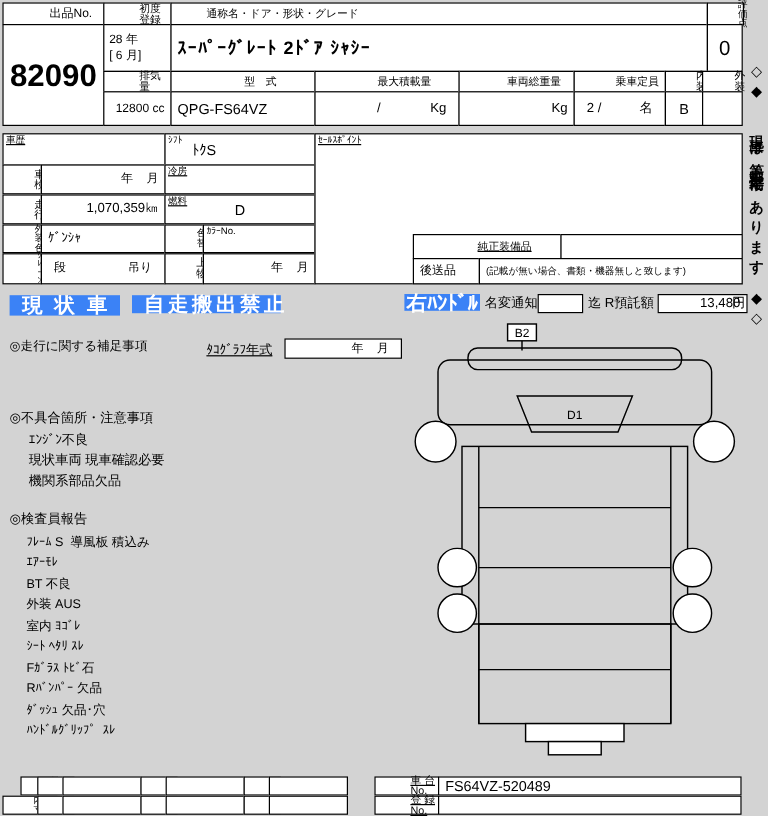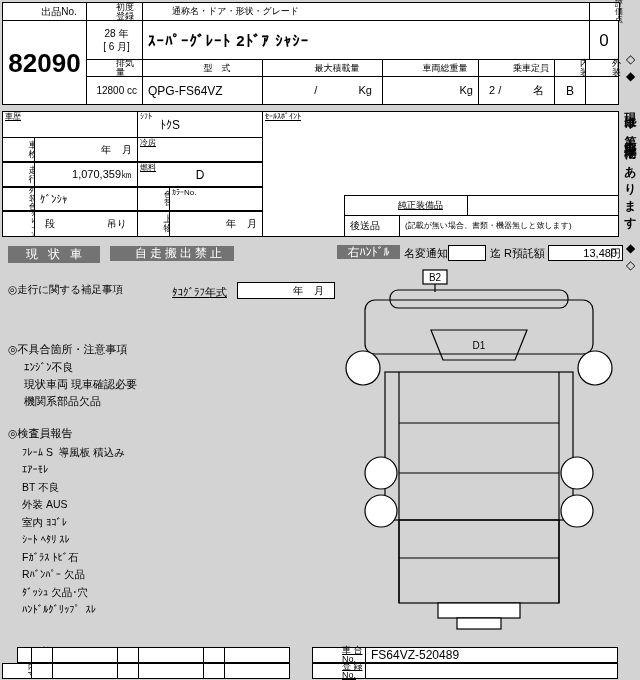--- a/index.html
+++ b/index.html
@@ -11,24 +11,24 @@
   .right { justify-content:flex-end; padding-right:5px; }
   .left  { padding-left:5px; }
   .between { justify-content:space-between; padding:0 10px; }
   .lbl { font-size:9px; justify-content:center;padding-left:29px; }
   .f7 { font-size:7px; } .f8 { font-size:8px; } .f9 { font-size:9px;text-decoration:underline; } .f10 { font-size:10px; }
   .f12 { font-size:12px; } .f15 { font-size:15px; font-weight:bold; letter-spacing:1px; }
   .big { font-size:26px; font-weight:bold; justify-content:center; }
   .score { font-size:17px; justify-content:center; }
   .corner { position:absolute; top:1px; left:2px; font-size:8px; line-height:1; }
   .valmid { margin:0 auto; }
-  .col { flex-direction:column; justify-content:center; align-items:center; padding-left:4px; gap:3px; }
+  .col { flex-direction:column; justify-content:center; align-items:flex-start; padding-left:4px; gap:3px; }
   .txt { position:absolute; font-size:11px; white-space:pre; line-height:1; }
-  .badge { position:absolute; background:#737373; color:#fff; display:flex; align-items:center; justify-content:center;
-           font-size:12px; font-weight:normal; white-space:pre; }
+  .badge { position:absolute; background:#3b82f6; color:#fff; display:flex; align-items:center; justify-content:center;
+           font-size:17px; font-weight:bold; white-space:pre; }
   .pre { white-space:pre; }
   .vstrip { position:absolute; left:620px; top:0; width:20px; height:680px; display:flex; justify-content:center;
             padding-top:52px; }
   .vstrip span { writing-mode:vertical-rl; text-orientation:upright; font-size:12px; font-weight:bold; letter-spacing:3px; white-space:pre; }
   svg text { font-family:"Liberation Sans","DejaVu Sans",sans-serif; }
 </style>
 </head>
 <body>
 
 <div class="sheet">

